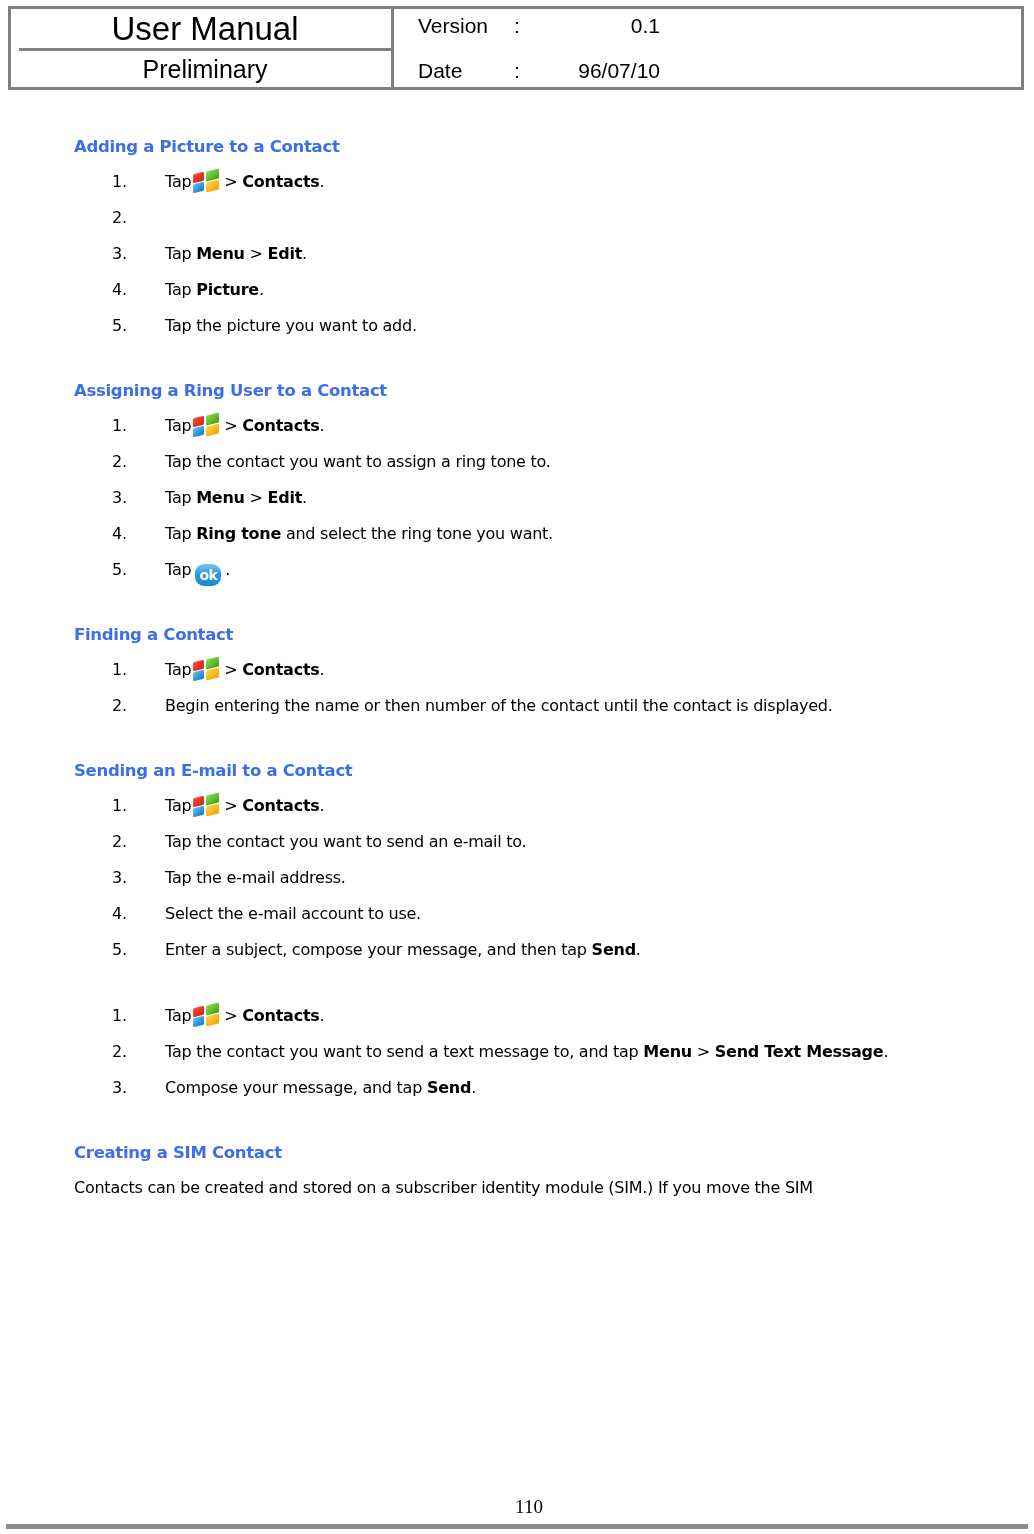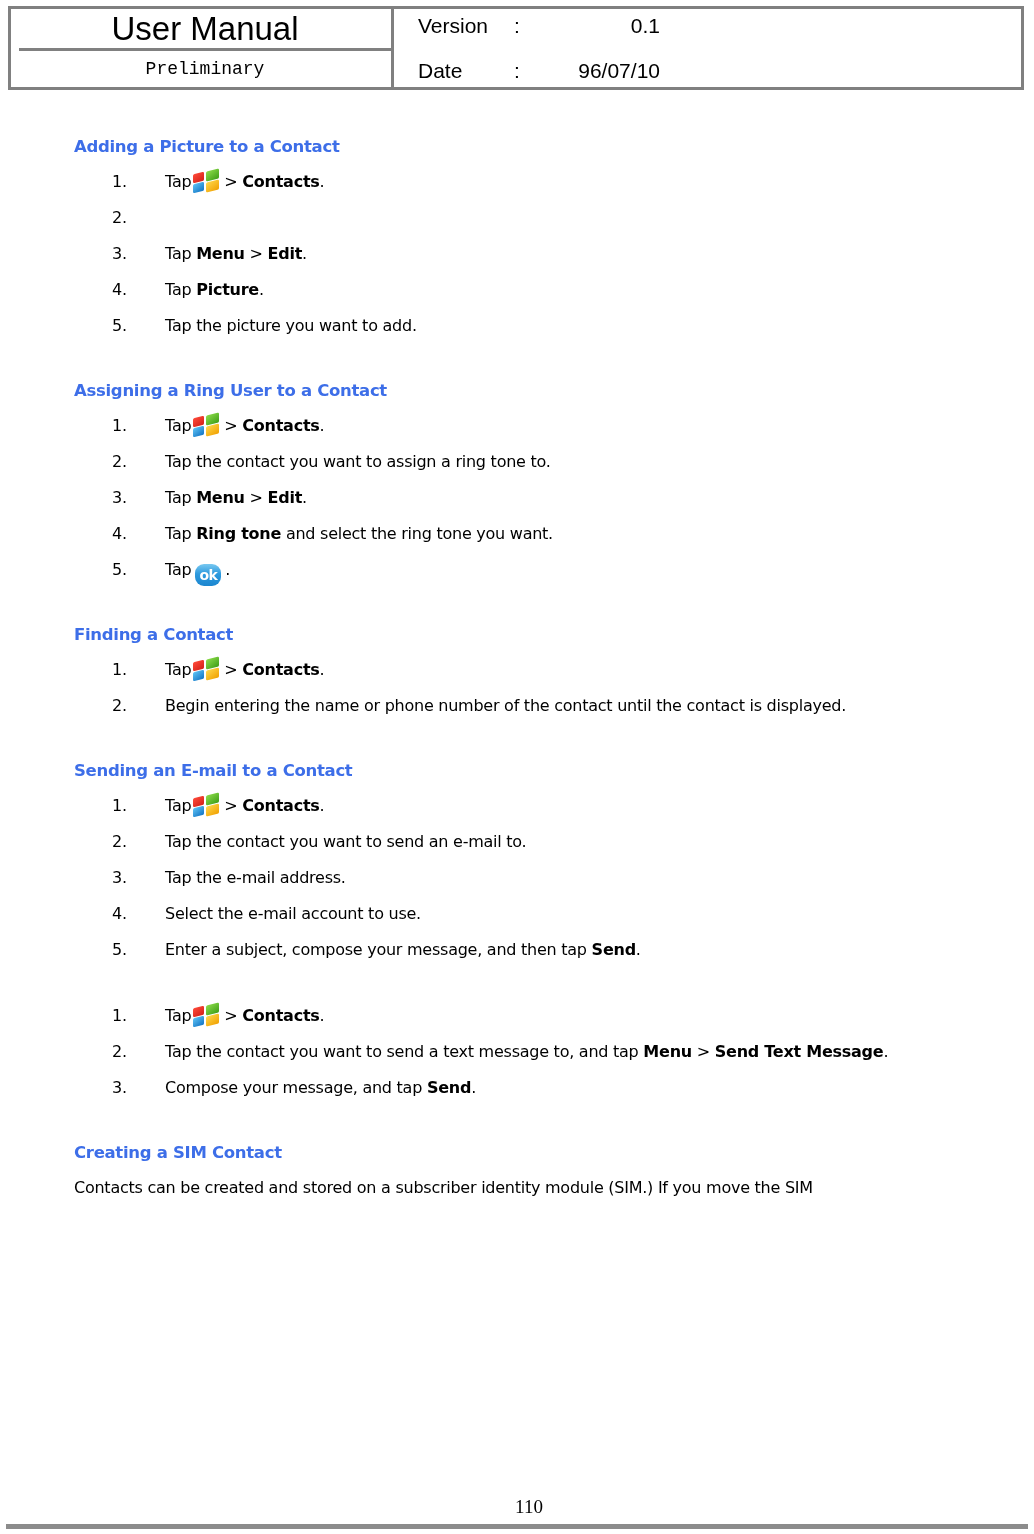--- a/index.html
+++ b/index.html
@@ -59,22 +59,22 @@
     justify-content: center;
     font-family: "Liberation Sans", sans-serif;
     font-size: 33px;
     line-height: 1;
   }
   .hdr-title-sub {
     flex: 1 1 48%;
     display: flex;
     align-items: center;
     justify-content: center;
-    font-family: Liberation Mono, monospace;
-    font-size: 18px;
+    font-family: Liberation Sans, sans-serif;
+    font-size: 25px;
     line-height: 1;
   }
   .hdr-cell-meta {
     flex: 1;
     box-sizing: border-box;
     display: flex;
     flex-direction: column;
     justify-content: center;
     padding-left: 24px;
     gap: 12px;
@@ -274,21 +274,21 @@
       <li><span class="num">5.</span><span>Tap</span><span class="ok-icon">ok</span><span>.</span></li>
     </ol>
   </div>
 
   <div class="spacer-md"></div>
 
   <div class="section">
     <h2 class="sec-heading">Finding a Contact</h2>
     <ol class="steps">
       <li><span class="num">1.</span><span>Tap</span><span class="win-icon"><i class="q-r"></i><i class="q-g"></i><i class="q-b"></i><i class="q-y"></i></span><span>&gt;</span> <b>Contacts</b><span>.</span></li>
-      <li><span class="num">2.</span><span>Begin entering the name or phone number of the contact until the contact is displayed.</span></li>
+      <li><span class="num">2.</span><span>Begin entering the name or then number of the contact until the contact is displayed.</span></li>
     </ol>
   </div>
 
   <div class="spacer-md"></div>
 
   <div class="section">
     <h2 class="sec-heading">Sending an E-mail to a Contact</h2>
     <ol class="steps">
       <li><span class="num">1.</span><span>Tap</span><span class="win-icon"><i class="q-r"></i><i class="q-g"></i><i class="q-b"></i><i class="q-y"></i></span><span>&gt;</span> <b>Contacts</b><span>.</span></li>
       <li><span class="num">2.</span><span>Tap the contact you want to send an e-mail to.</span></li>

